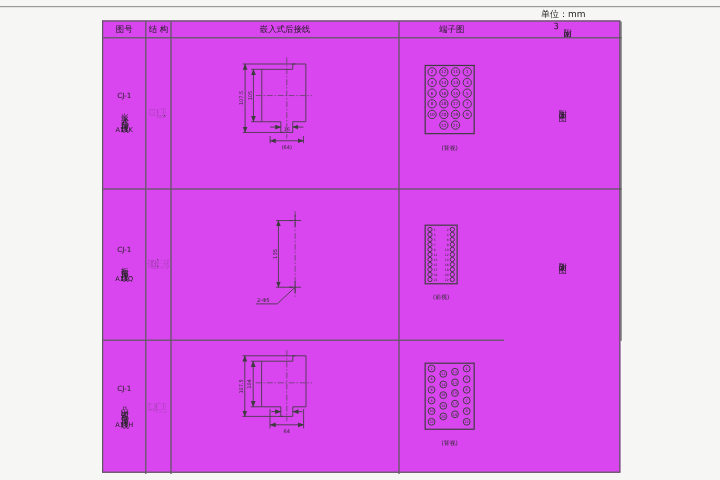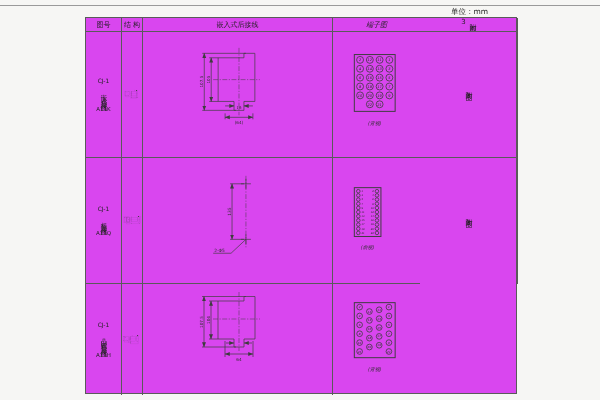--- a/index.html
+++ b/index.html
@@ -3,21 +3,21 @@
 <meta charset="utf-8">
 <style>
   html,body{margin:0;padding:0;}
   body{width:600px;height:400px;background:#f6f6f4;font-family:"DejaVu Sans","Liberation Sans",sans-serif;color:#222;}
   .sheet{position:relative;width:600px;height:400px;overflow:hidden;}
   .toprule{position:absolute;left:0;top:5px;width:600px;height:1px;background:#9a9a9a;}
   .unit{position:absolute;left:396px;top:7px;width:92px;font-size:7.5px;color:#222;text-align:right;}
   .tbl{position:absolute;left:85px;top:17px;width:432px;height:377px;border:1px solid #5a5a5a;display:grid;
        grid-template-columns:36px 21px 190px 87px 98px;grid-template-rows:14px 126px 126px 111px;box-sizing:border-box;background:#d946ef;}
   .cell{position:relative;border-right:1px solid #5a5a5a;border-bottom:1px solid #5a5a5a;box-sizing:border-box;overflow:hidden;}
-  .cell.lc{border-right:none;font-style:italic;}
+  .cell.lc{border-right:none;}
   .cell.lr{border-bottom:none;}
   .hd{display:flex;align-items:center;justify-content:center;font-size:7px;white-space:pre;color:#1e1e1e;}
   .figcell{display:flex;align-items:center;justify-content:center;}
   .vt{writing-mode:vertical-rl;text-orientation:upright;}
   .fig{font-size:7px;letter-spacing:3px;color:#1e1e1e;}
   .struct{display:flex;flex-direction:column;align-items:center;justify-content:center;gap:5px;}
   .model{font-size:6px;}
   .desc{font-size:6.5px;letter-spacing:2px;}
   .code{font-size:5.5px;}
   svg.draw{position:absolute;left:0;top:0;width:100%;height:100%;}

